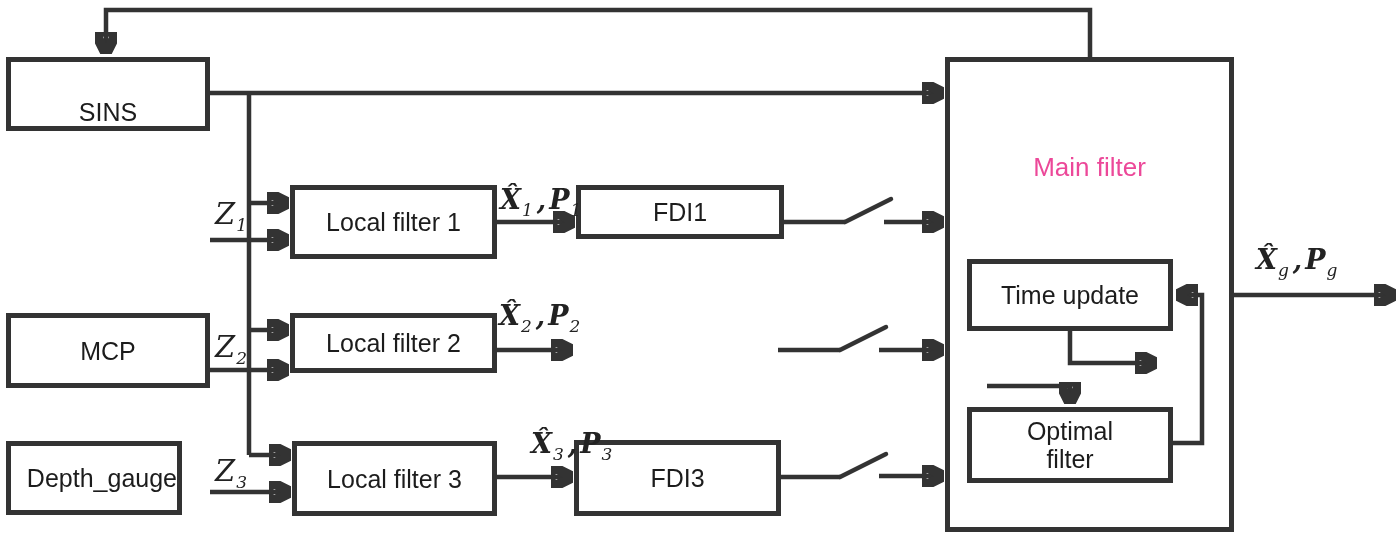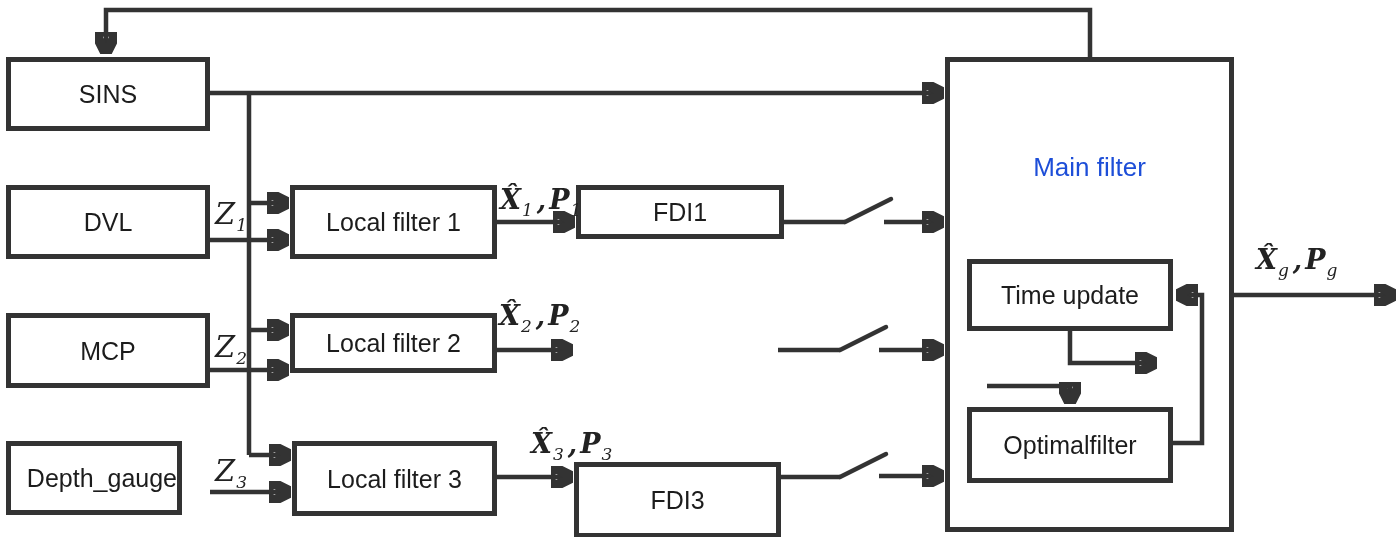--- a/index.html
+++ b/index.html
@@ -24,21 +24,21 @@
     border-color: #333333;
     font-size: 25px;
     z-index: 1;
     line-height: 1.12;
   }
   .box.container-box { background: #ffffff; z-index: 0; }
   .box .lbl { color: #1c1c1c; }
   .floating-label {
     position: absolute;
     z-index: 3;
-    color: #1d4ed8;
+    color: #ec4899;
     white-space: nowrap;
   }
   .title-label { font-size: 26px; text-align: center; }
   svg.wires {
     position: absolute;
     left: 0; top: 0;
     z-index: 2;
     pointer-events: none;
   }
   svg.wires path {
@@ -66,27 +66,24 @@
   .math .sep { font-weight: bold; margin: 0 3px 0 4px; }
   .math.xp { font-size: 27px; }
 </style>
 </head>
 <body>
 
 <div class="stage" style="color: rgb(51, 51, 51); background: rgb(255, 255, 255);">
 
   <div class="box container-box" style="left:945px; top:57px; width:289px; height:475px;"></div>
 
-  <div class="box" style="left:6px; top:57px; width:204px; height:74px;">
+  <div class="box" style="left:6px; top:57px; width:204px; height:74px;align-items:flex-end;">
     <span class="lbl">SINS</span>
   </div>
 
-  <div class="box" style="left:6px; top:185px; width:204px; height:74px;">
-    <span class="lbl">DVL</span>
-  </div>
 
   <div class="box" style="left:6px; top:313px; width:204px; height:75px;">
     <span class="lbl">MCP</span>
   </div>
 
   <div class="box" style="left:6px; top:441px; width:176px; height:74px;justify-content:flex-end;">
     <span class="lbl">Depth_gauge</span>
   </div>
 
   <div class="box" style="left:290px; top:185px; width:207px; height:74px;text-align:right;">
@@ -99,31 +96,31 @@
 
   <div class="box" style="left:292px; top:441px; width:205px; height:75px;">
     <span class="lbl">Local filter 3</span>
   </div>
 
   <div class="box" style="left:576px; top:185px; width:208px; height:54px;">
     <span class="lbl">FDI1</span>
   </div>
 
 
-  <div class="box" style="left:574px; top:440px; width:207px; height:76px;margin-top:22px;">
+  <div class="box" style="left:574px; top:440px; width:207px; height:76px;">
     <span class="lbl">FDI3</span>
   </div>
 
   <div class="floating-label title-label" style="left:945px; top:152px; width:289px;">Main filter</div>
 
   <div class="box" style="left:967px; top:259px; width:206px; height:72px; z-index:3;">
     <span class="lbl">Time update</span>
   </div>
 
-  <div class="box" style="left:967px; top:407px; width:206px; height:76px; z-index:3; ">
+  <div class="box" style="left:967px; top:407px; width:206px; height:76px; z-index:3; flex-direction:column;">
     <span class="lbl">Optimal</span>
     <span class="lbl">filter</span>
   </div>
 
   <svg class="wires" width="1400" height="537" viewBox="0 0 1400 537">
     <defs>
       <marker id="ah" viewBox="0 0 10 10" refX="9.5" refY="5" markerWidth="5" markerHeight="5" orient="auto-start-reverse">
         <path d="M0,0 L10,5 L0,10 Z" fill="#333333" stroke="none"></path>
       </marker>
     </defs>

